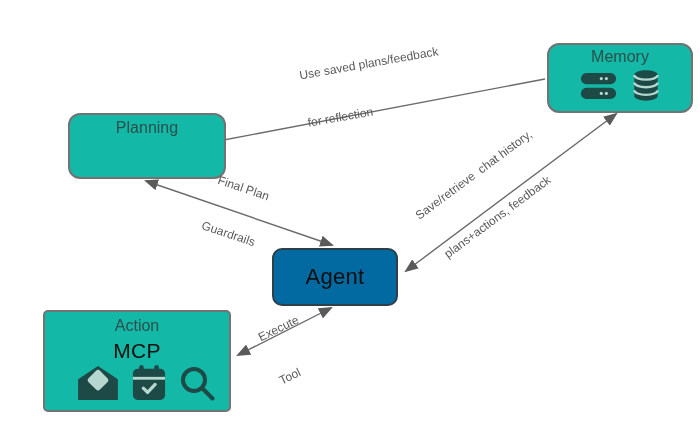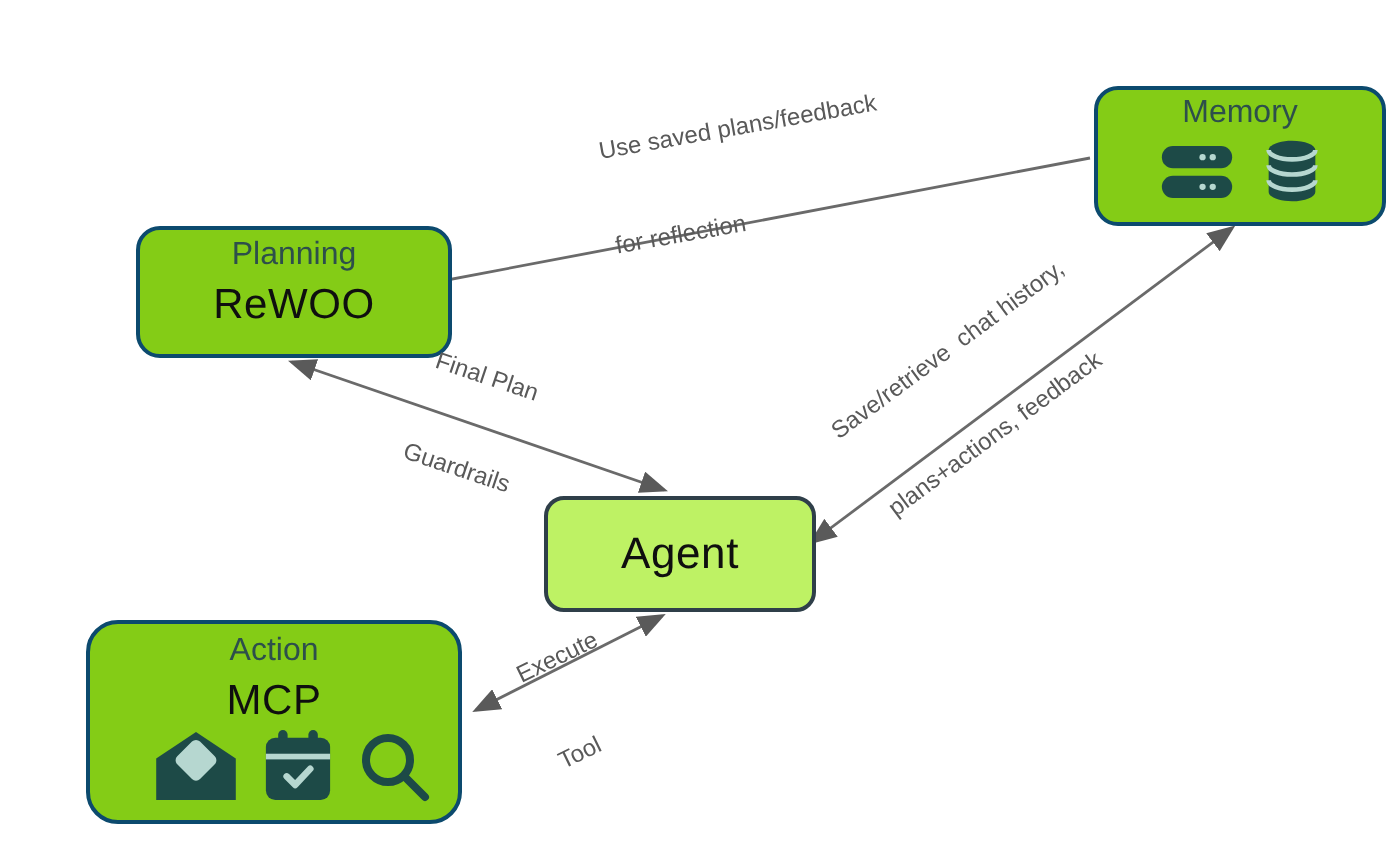--- a/index.html
+++ b/index.html
@@ -6,30 +6,30 @@
   .canvas {
     position:relative; width:700px; height:428px; background:#ffffff;
     font-family:"Liberation Sans", sans-serif; overflow:hidden;
   }
   .edges-layer { position:absolute; left:0; top:0; width:700px; height:428px; }
   .edges-layer line { stroke:#6a6a6a; stroke-width:1.4; }
 
   .node {
     position:absolute; box-sizing:border-box;
     display:flex; flex-direction:column; align-items:center;
-    background:#84cc16; border:2px solid #0c4a6e;
+    background:#14b8a6; border:2px solid #737373;
   }
   .node-title { font-size:16px; line-height:20px; color:#2d4f4b; }
   .node-body  { font-size:21px; line-height:24px; color:#0f0f0f; margin-top:3px; letter-spacing:.3px; }
 
   .planning { left:68px;  top:113px; width:158px; height:66px;  border-radius:12px; padding-top:3px; }
   .memory   { left:547px; top:43px;  width:146px; height:70px;  border-radius:12px; padding-top:2px; }
-  .action   { left:43px;  top:310px; width:188px; height:102px; border-radius:16px; padding-top:4px; }
-  .agent    { left:272px; top:248px; width:136px; height:58px;  border-radius:10px;
-              background:#bef264; border:2px solid #2f3f49; justify-content:center; }
+  .action   { left:43px;  top:310px; width:188px; height:102px; border-radius:5px; padding-top:4px; }
+  .agent    { left:272px; top:248px; width:126px; height:58px;  border-radius:10px;
+              background:#0369a1; border:2px solid #2f3f49; justify-content:center; }
   .agent .node-body { margin-top:0; font-size:22px; }
 
   .memory-icons { display:flex; align-items:center; gap:15px; margin-top:2px; }
   .action-icons { display:flex; align-items:center; gap:13px; margin-top:2px; transform:translateX(9px); }
 
   .edge-label {
     position:absolute; font-size:12px; line-height:16px; color:#595959; white-space:pre;
   }
   .edge-label span { display:block; }
   .label-use      { left:373px; top:87px;  transform:translate(-50%,-50%) rotate(-10deg); }
@@ -49,21 +49,20 @@
       </marker>
     </defs>
     <line x1="545" y1="79" x2="213" y2="142" marker-end="url(#ah)"></line>
     <line x1="146" y1="181" x2="332" y2="245" marker-start="url(#ah)" marker-end="url(#ah)"></line>
     <line x1="406" y1="271" x2="616" y2="114" marker-start="url(#ah)" marker-end="url(#ah)"></line>
     <line x1="238" y1="355" x2="331" y2="308" marker-start="url(#ah)" marker-end="url(#ah)"></line>
   </svg>
 
   <div class="node planning">
     <div class="node-title">Planning</div>
-    <div class="node-body">ReWOO</div>
   </div>
 
   <div class="node memory">
     <div class="node-title">Memory</div>
     <div class="memory-icons">
       <svg width="37" height="28" viewBox="0 0 40 30">
         <rect x="1" y="1" width="38" height="12" rx="6" fill="#1d4a47"></rect>
         <rect x="1" y="17" width="38" height="12" rx="6" fill="#1d4a47"></rect>
         <circle cx="23" cy="7" r="1.7" fill="#b6d7d0"></circle>
           <circle cx="28.5" cy="7" r="1.7" fill="#b6d7d0"></circle>

